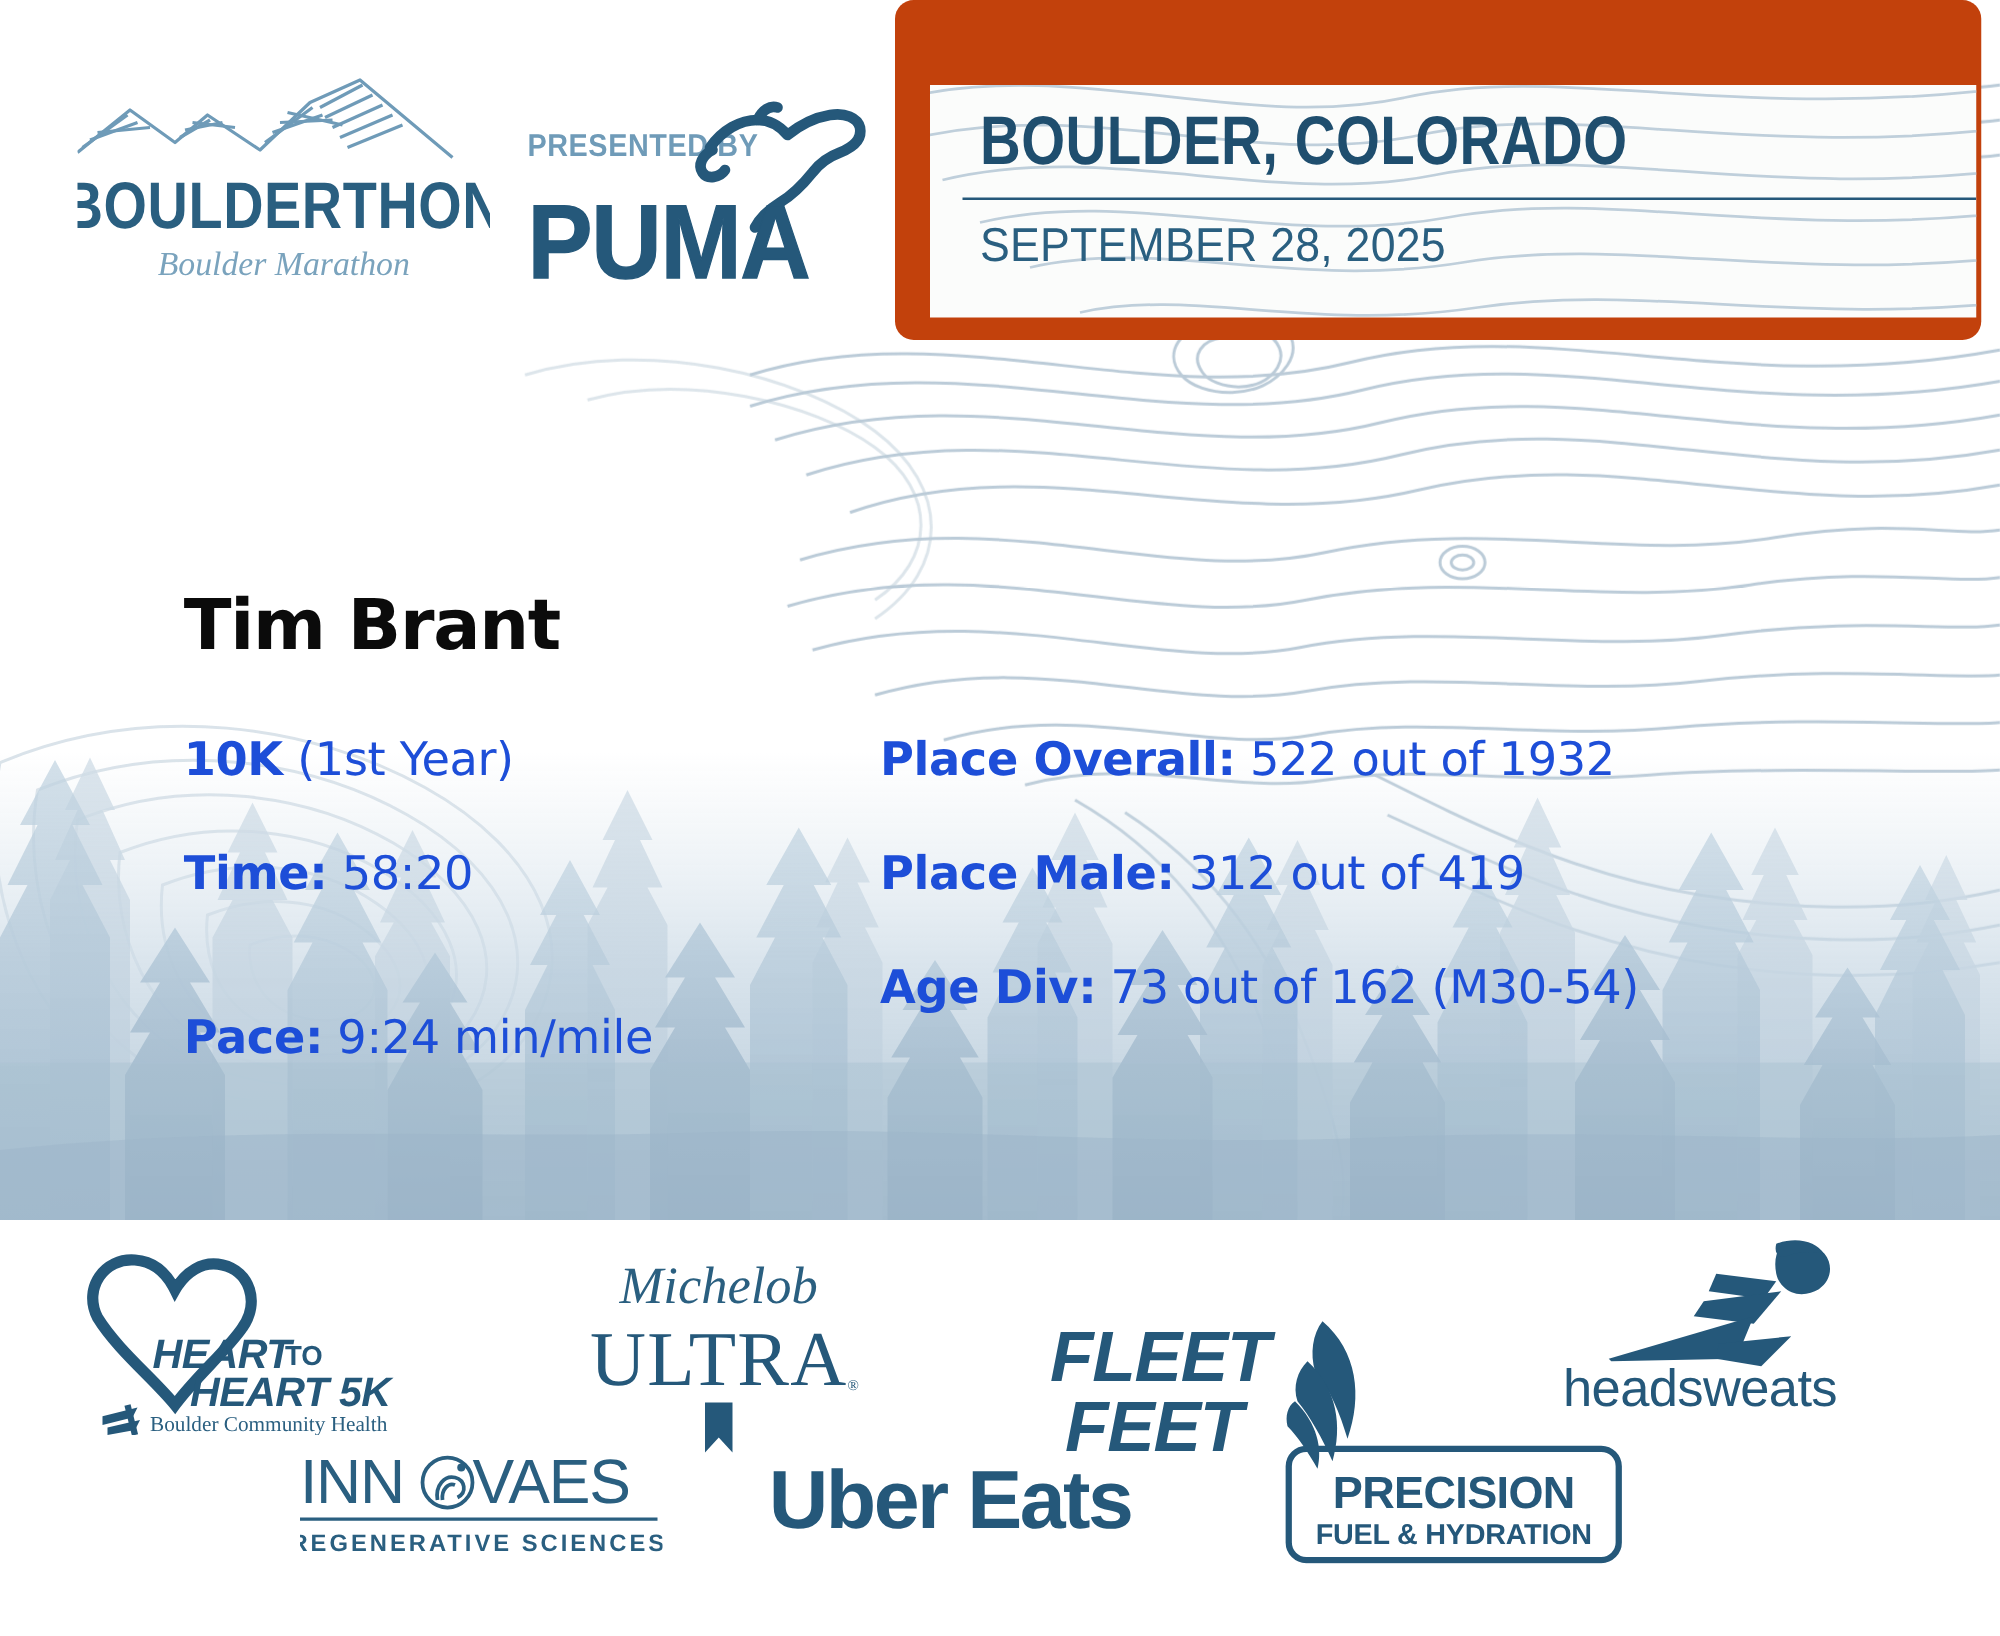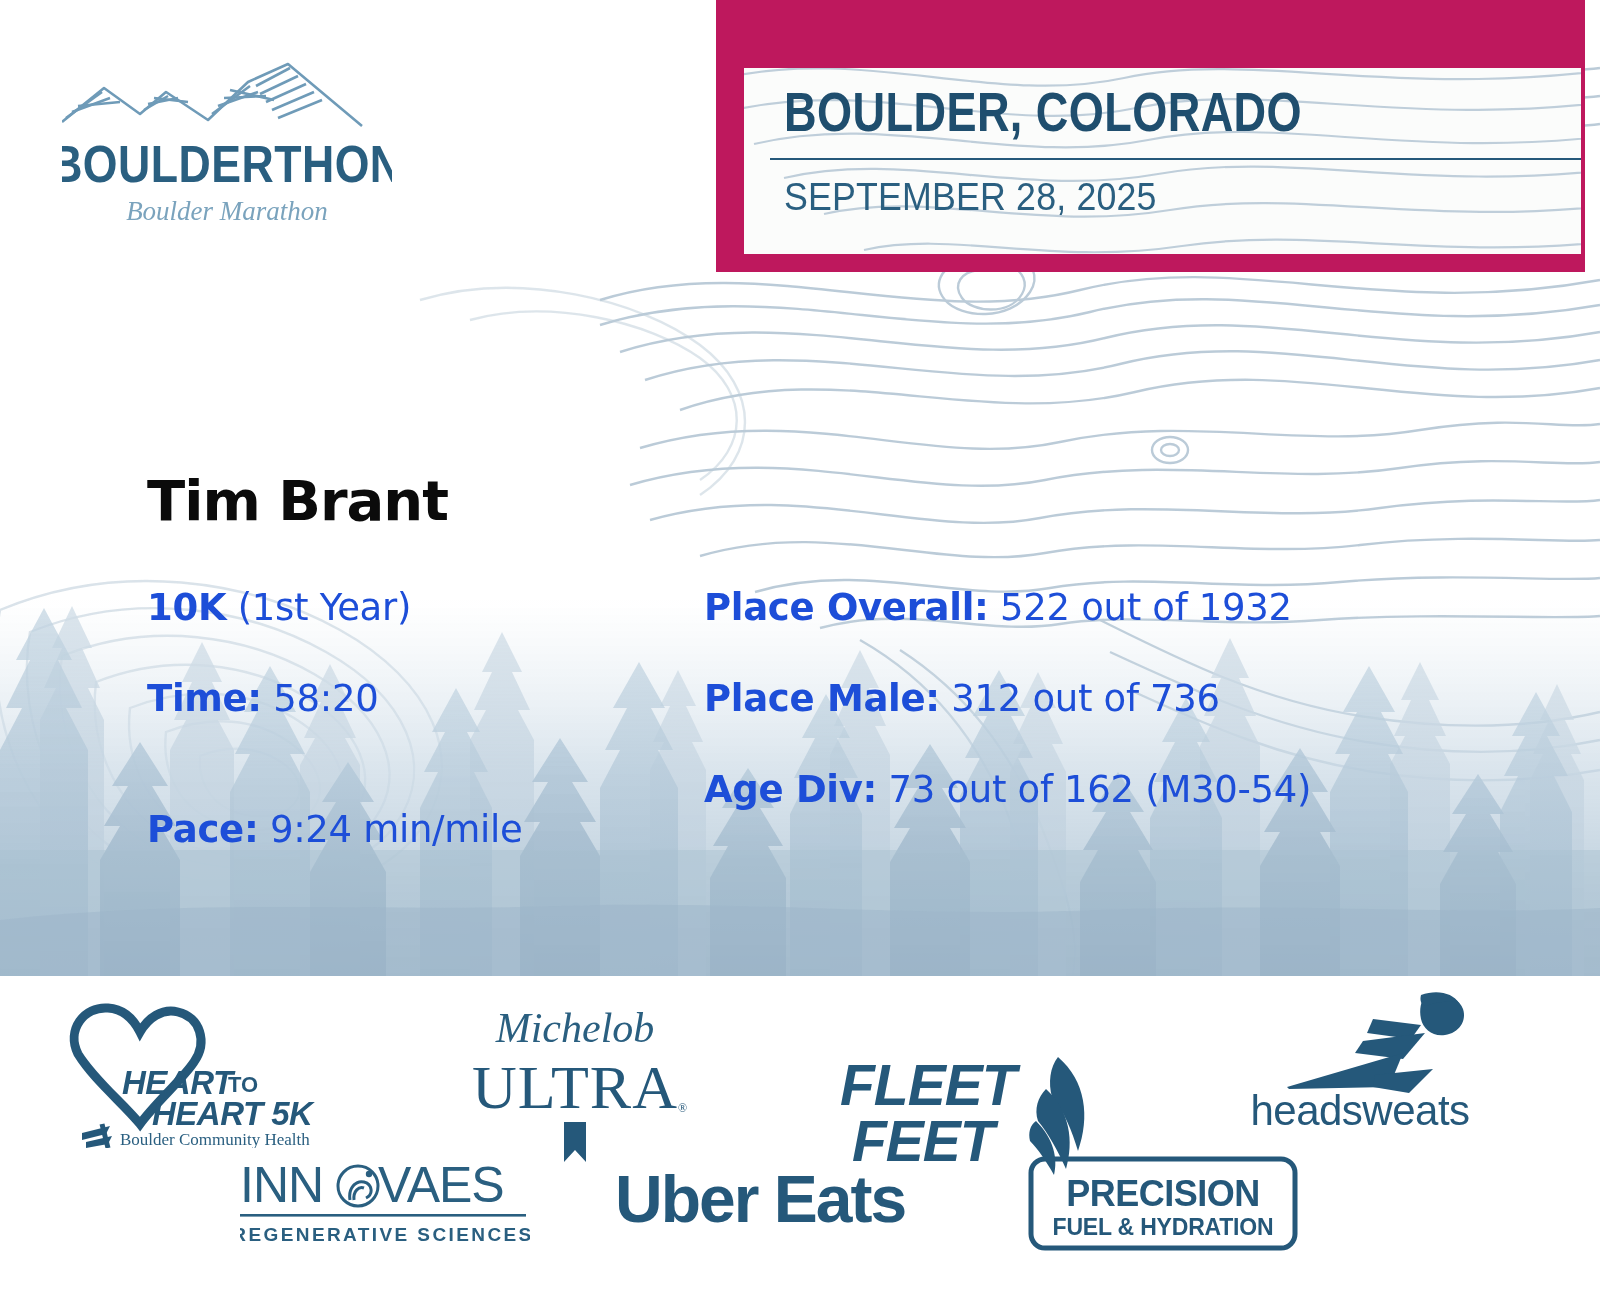--- a/index.html
+++ b/index.html
@@ -43,23 +43,24 @@
     position:absolute;
     left:420px; top:70px;
     width:290px; height:175px;
   }
 
   
   .banner{
     position:absolute;
     left:716px; top:0;
     width:869px; height:272px;
-    background:#be185d;
+    background:#c2410c;
     box-sizing:border-box;
     padding-left:16px;
+    border-radius:15px;
   }
   .banner-inner{
     position:absolute;
     left:28px; top:68px;
     width:837px; height:186px;
     background:#fbfcfb;
     overflow:hidden;
   }
   .banner-inner .topo-sm{position:absolute;left:-720px;top:-60px;}
   .banner-city{
@@ -276,20 +277,37 @@
       </g>
       <g fill="#2a5f80" font-family="Liberation Sans, sans-serif" font-weight="700">
         <text x="165" y="125" font-size="47" text-anchor="middle" transform="scale(0.95,1.12) translate(8,-14)" letter-spacing="0.5">BOULDERTHON</text>
       </g>
       <g fill="#7aa3bd" font-family="Liberation Serif, serif" font-style="italic">
         <text x="165" y="162" font-size="27" text-anchor="middle">Boulder Marathon</text>
       </g>
     </svg>
   </div>
 
+  <div class="puma-logo">
+    <svg width="290" height="175" viewBox="0 0 290 175">
+      <text x="2" y="52" fill="#6f9bb8" font-family="Liberation Sans Narrow, Liberation Sans, sans-serif" font-weight="700" font-size="24" letter-spacing="0.5" transform="scale(0.96,1.05)">PRESENTED BY</text>
+
+      <g fill="none" stroke="#25587a" stroke-width="8.5" stroke-linecap="round" stroke-linejoin="round">
+        <path d="M148 48 C158 34 172 26 186 26 C196 26 204 31 210 38 C220 30 232 24 244 22
+                 C256 20 266 24 268 32 C270 42 262 48 252 52 C244 55 236 60 230 68
+                 C222 78 214 86 204 92 C196 97 188 104 184 112"></path>
+        <path d="M150 50 C142 54 138 62 142 68 C146 74 156 72 160 66"></path>
+        <path d="M186 26 C190 18 196 14 202 16"></path>
+      </g>
+
+      <g fill="#25587a" stroke="#25587a" stroke-width="1">
+        <text x="2" y="152" font-family="Liberation Sans, sans-serif" font-weight="700" font-size="78" letter-spacing="-1" transform="scale(1.0,1.08) translate(0,-11)">PUMA</text>
+      </g>
+    </svg>
+  </div>
 
   <div class="banner">
     <div class="banner-inner">
       <svg class="topo-sm" width="1600" height="400" viewBox="0 0 1600 400">
         <g stroke="#b9cad7" fill="none" stroke-width="2.2" opacity="0.9">
           <path d="M700 40 C830 10 960 70 1090 40 C1220 10 1360 62 1600 28"></path>
           <path d="M700 70 C840 38 970 98 1100 70 C1230 42 1370 92 1600 60"></path>
           <path d="M710 102 C850 70 980 128 1112 100 C1244 72 1380 122 1600 92"></path>
           <path d="M730 136 C862 104 992 158 1124 132 C1256 106 1388 154 1600 126"></path>
           <path d="M760 170 C880 142 1000 190 1134 166 C1268 142 1396 186 1600 160"></path>
@@ -323,21 +341,21 @@
     <span class="val">9:24 min/mile</span>
   </div>
 
   <div class="res-line rcol-1">
     <b>Place Overall:</b>
     <span class="val">522 out of 1932</span>
   </div>
 
   <div class="res-line rcol-2">
     <b>Place Male:</b>
-    <span class="val">312 out of 736</span>
+    <span class="val">312 out of 419</span>
   </div>
 
   <div class="res-line rcol-3">
     <b>Age Div:</b>
     <span class="val">73 out of 162 (M30-54)</span>
   </div>
 
   <div class="sponsors">
 
     <div class="sp sp-h2h">

